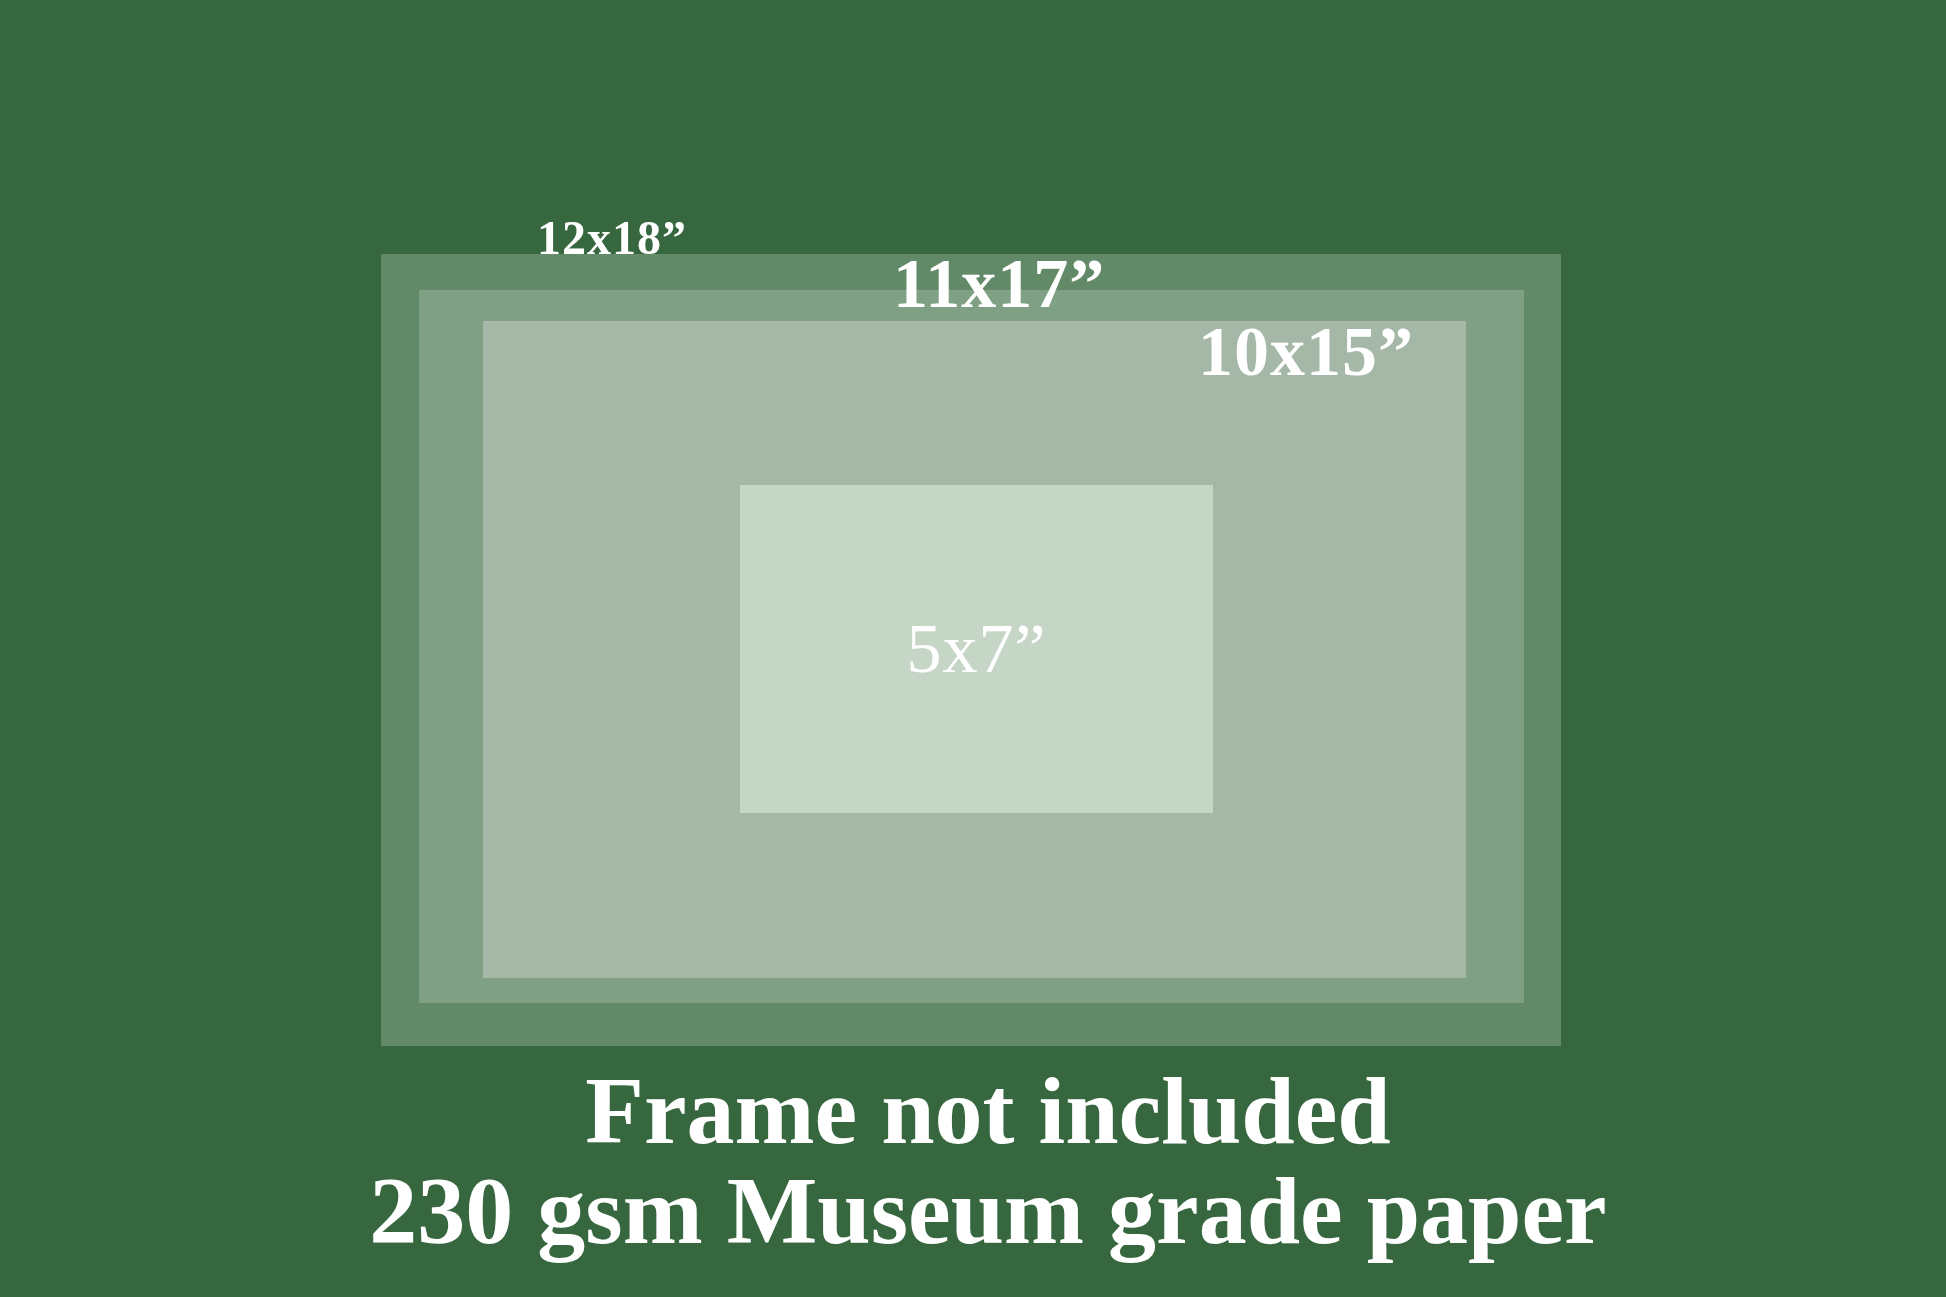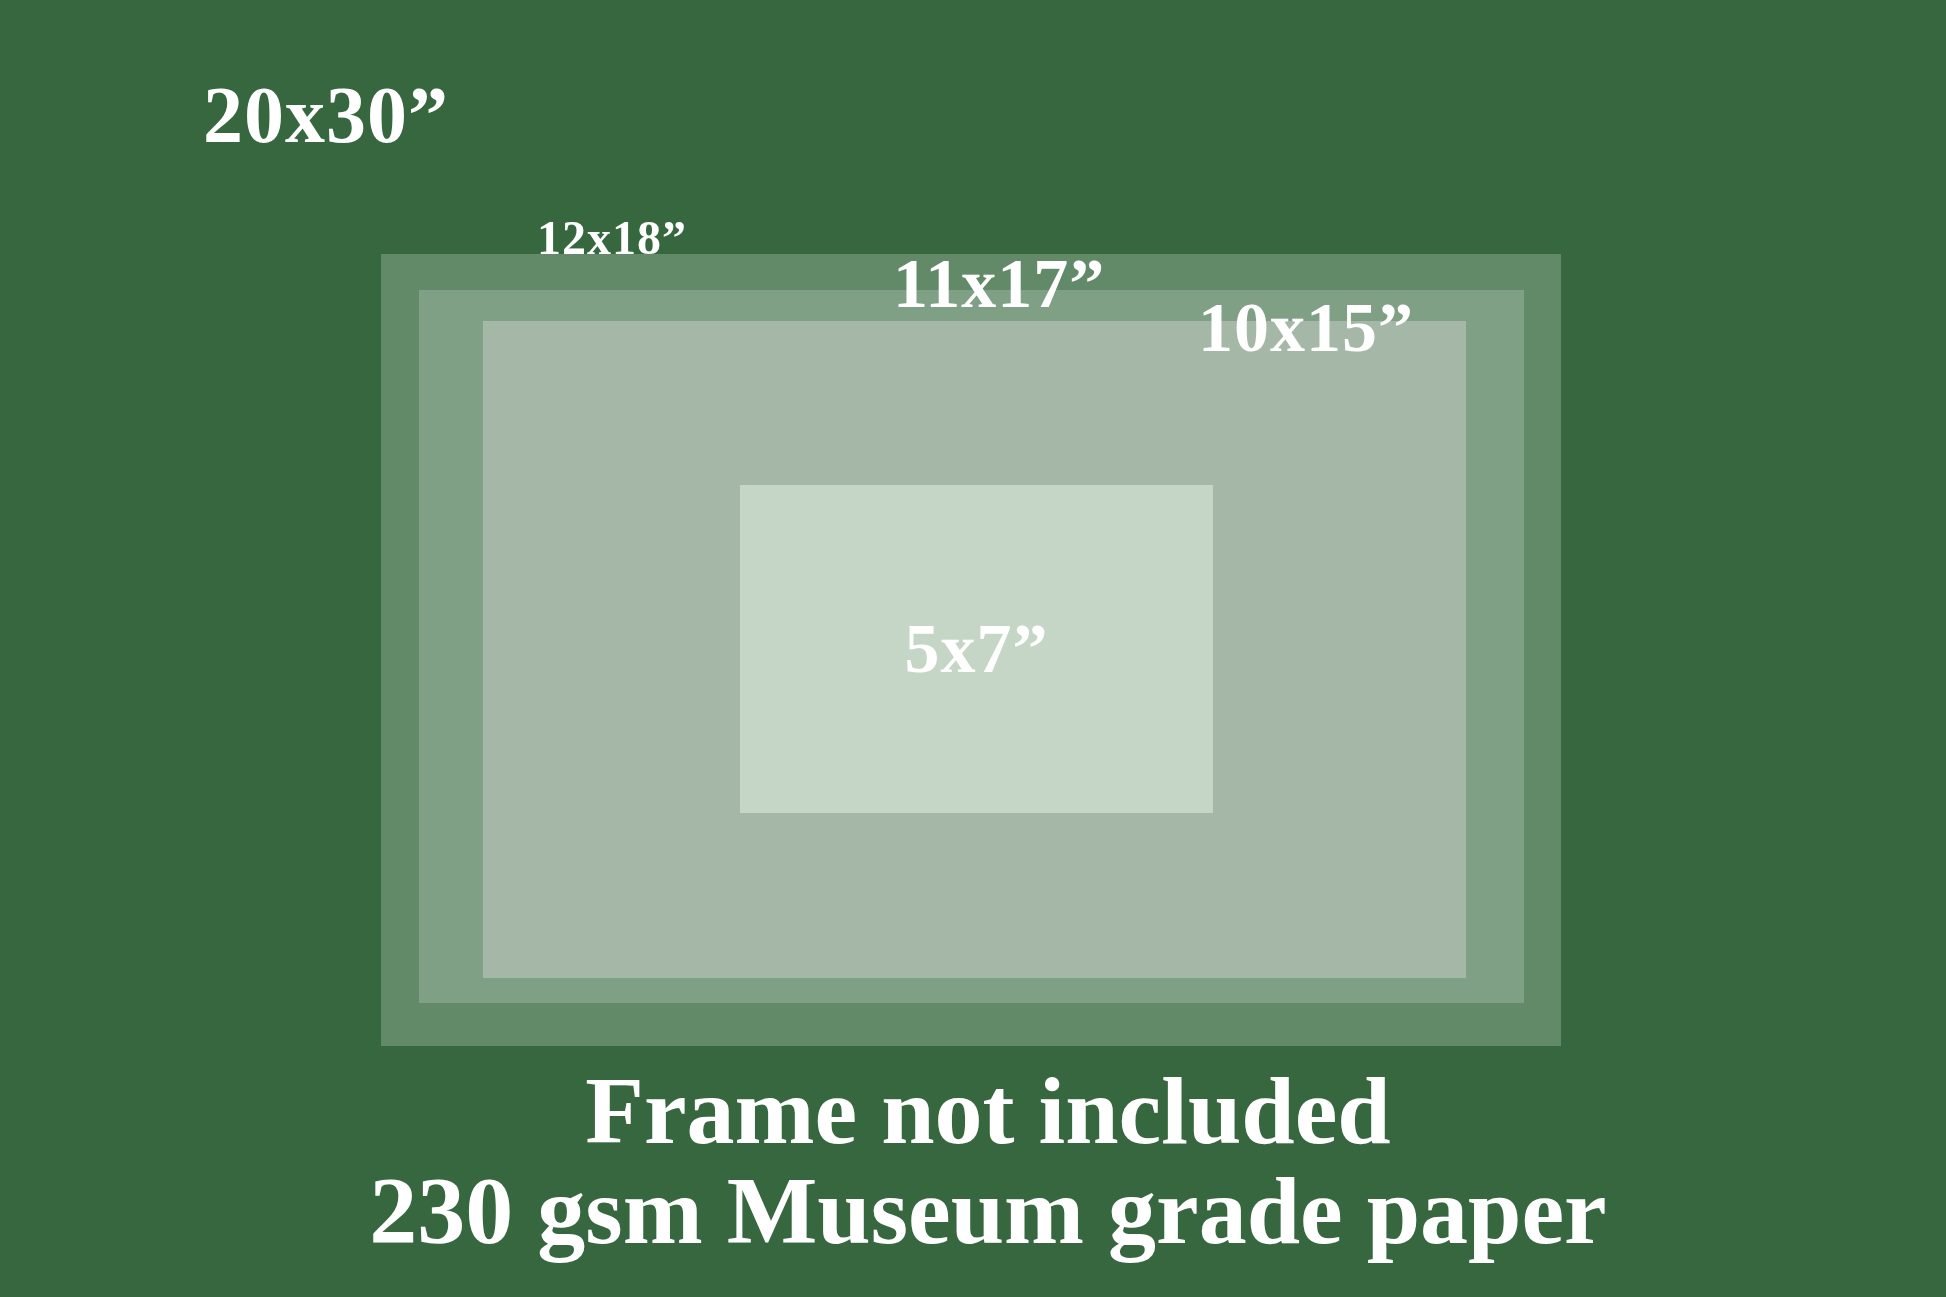--- a/index.html
+++ b/index.html
@@ -70,27 +70,27 @@
     top: 214px;
     font-size: 48px;
   }
   .label-11x17 {
     left: 893px;
     top: 249px;
     font-size: 70px;
   }
   .label-10x15 {
     left: 1198px;
-    top: 293px;
+    top: 317px;
     font-size: 70px;
   }
   .label-5x7 {
     position: static;
     font-size: 70px;
-    font-weight: bold;
+    font-weight: normal;
     line-height: 1;
     letter-spacing: 1px;
   }
   .footer {
     position: absolute;
     left: 15px;
     top: 1063px;
     width: 1946px;
     text-align: center;
     font-weight: bold;
@@ -109,21 +109,20 @@
 
 <div class="canvas">
 
   <div class="size-rect rect-12x18"></div>
   <div class="size-rect rect-11x17"></div>
   <div class="size-rect rect-10x15"></div>
   <div class="size-rect rect-5x7">
     <span class="label-5x7">5x7”</span>
   </div>
 
-  <div class="size-label label-20x30">20x30”</div>
   <div class="size-label label-12x18">12x18”</div>
   <div class="size-label label-11x17">11x17”</div>
   <div class="size-label label-10x15">10x15”</div>
 
   <div class="footer">
     <div class="footer-line footer-line-1">Frame not included</div>
     <div class="footer-line footer-line-2">230 gsm Museum grade paper</div>
   </div>
 
 </div>

